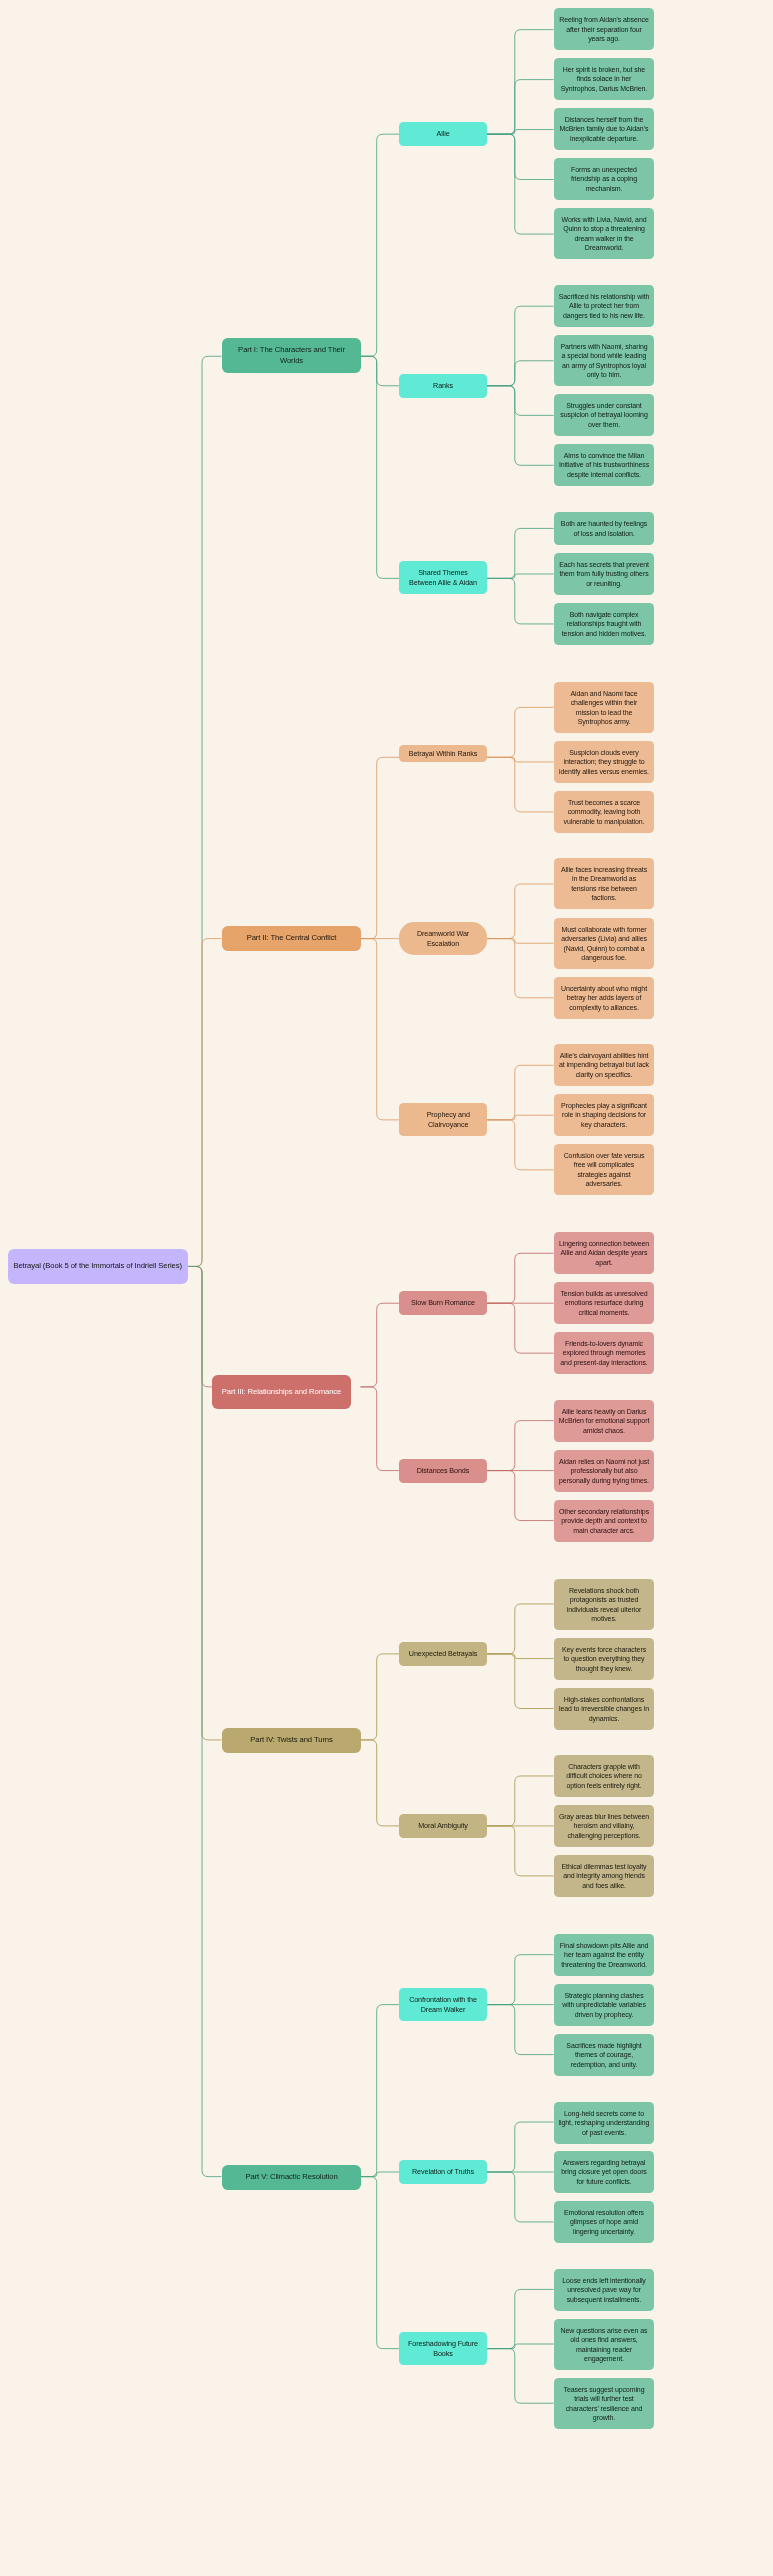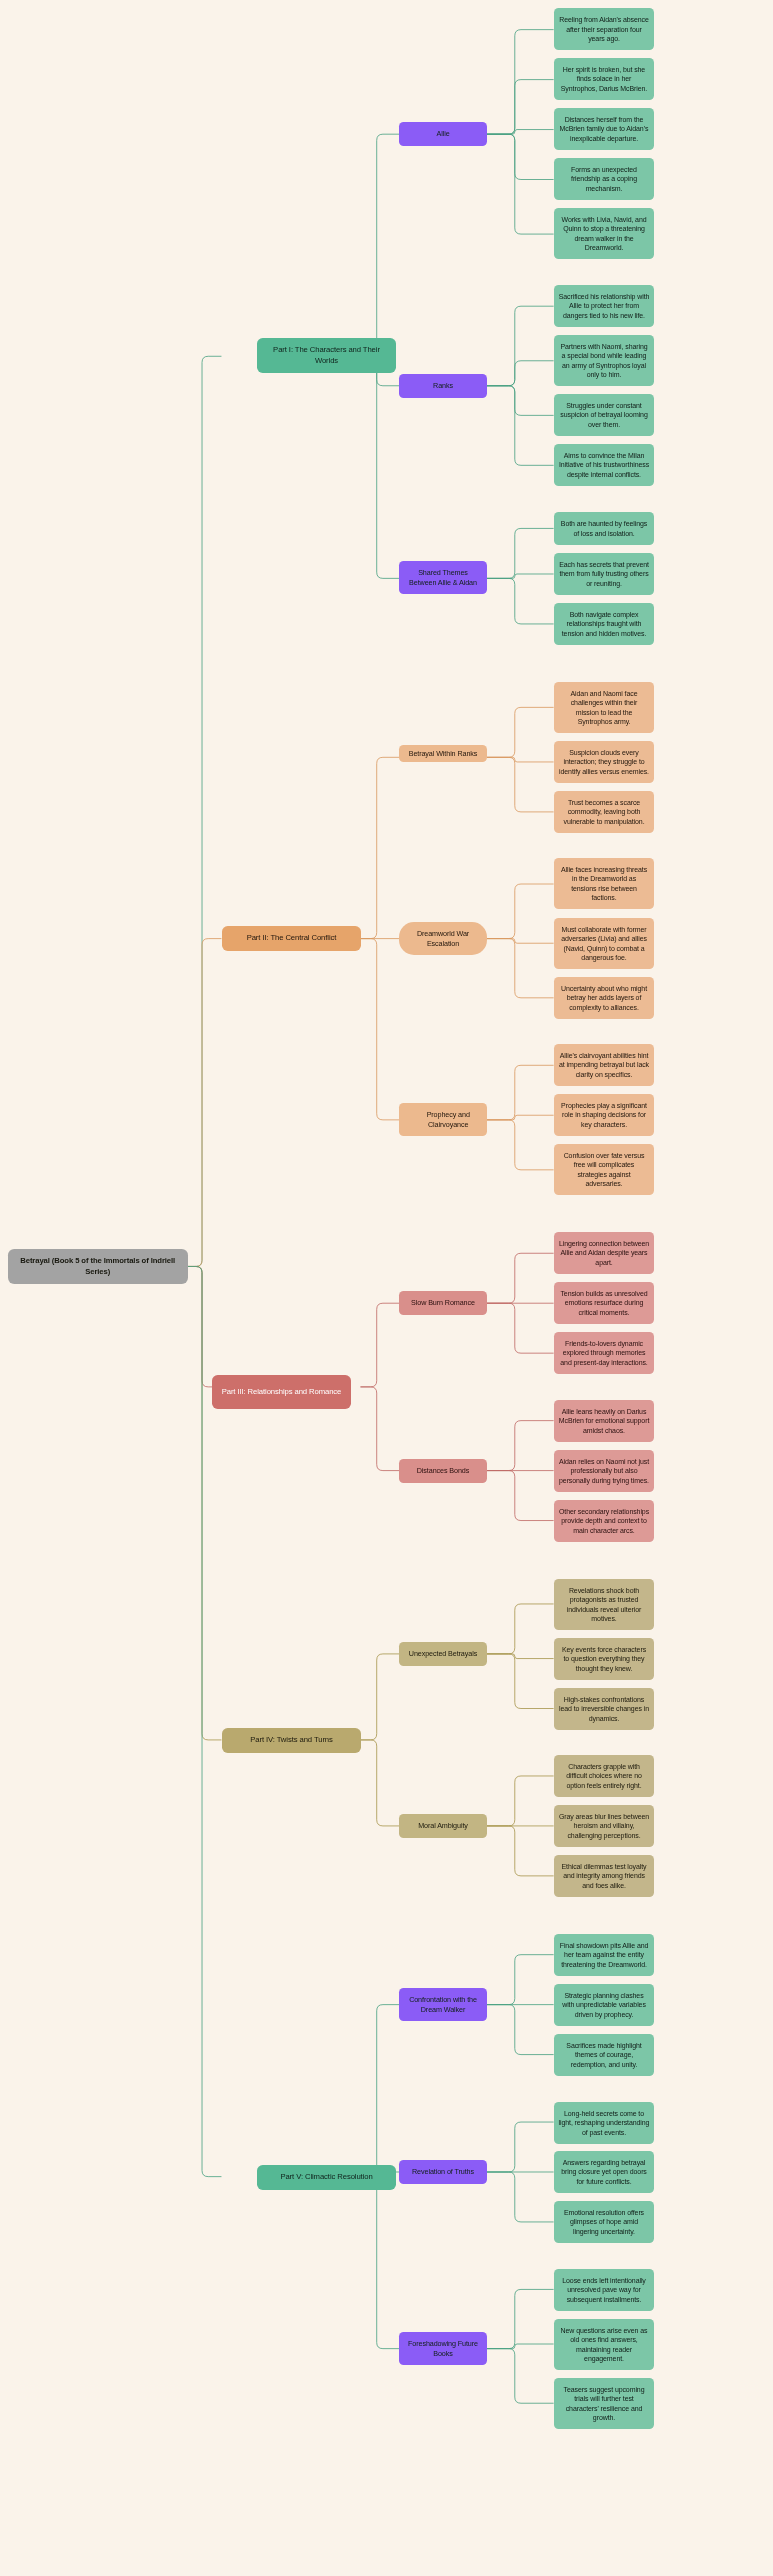--- a/index.html
+++ b/index.html
@@ -23,33 +23,32 @@
     align-items:center;
     justify-content:center;
     text-align:center;
     border-radius:4.6px;
     padding:3.1px 4.6px;
     line-height:1.32;
     letter-spacing:-0.1px;
   }
   
   .n-root{
-    background:#a3a3a3;
+    background:#c4b5fd;
     color:#18180f;
     font-size:7.7px;
     border-radius:6.2px;
-    font-weight:bold;
   }
   
-  .n-p1{background:#55b894;color:#10231c;font-size:7.7px;border-radius:5.7px;margin-left:35px;}
+  .n-p1{background:#55b894;color:#10231c;font-size:7.7px;border-radius:5.7px;}
   .n-p2{background:#e6a46a;color:#22160c;font-size:7.7px;border-radius:5.7px;}
   .n-p3{background:#cd6f6a;color:#ffffff;font-size:7.7px;border-radius:5.7px;}
   .n-p4{background:#b9a96e;color:#1d1a0d;font-size:7.7px;border-radius:5.7px;}
   
-  .n-s1{background:#8b5cf6;color:#111f19;font-size:7.2px;}
+  .n-s1{background:#5eead4;color:#111f19;font-size:7.2px;}
   .n-s2{background:#ecb98e;color:#22160c;font-size:7.2px;}
   .n-s3{background:#d98f8b;color:#2a0f0e;font-size:7.2px;}
   .n-s4{background:#c2b583;color:#1d1a0d;font-size:7.2px;}
   
   .n-l1{background:#7cc6a7;color:#101e18;font-size:7px;}
   .n-l2{background:#ecbb94;color:#22160c;font-size:7px;}
   .n-l3{background:#dd9a96;color:#2a100f;font-size:7px;}
   .n-l4{background:#c3b68b;color:#1d1a0d;font-size:7px;}
 </style>
 </head>

